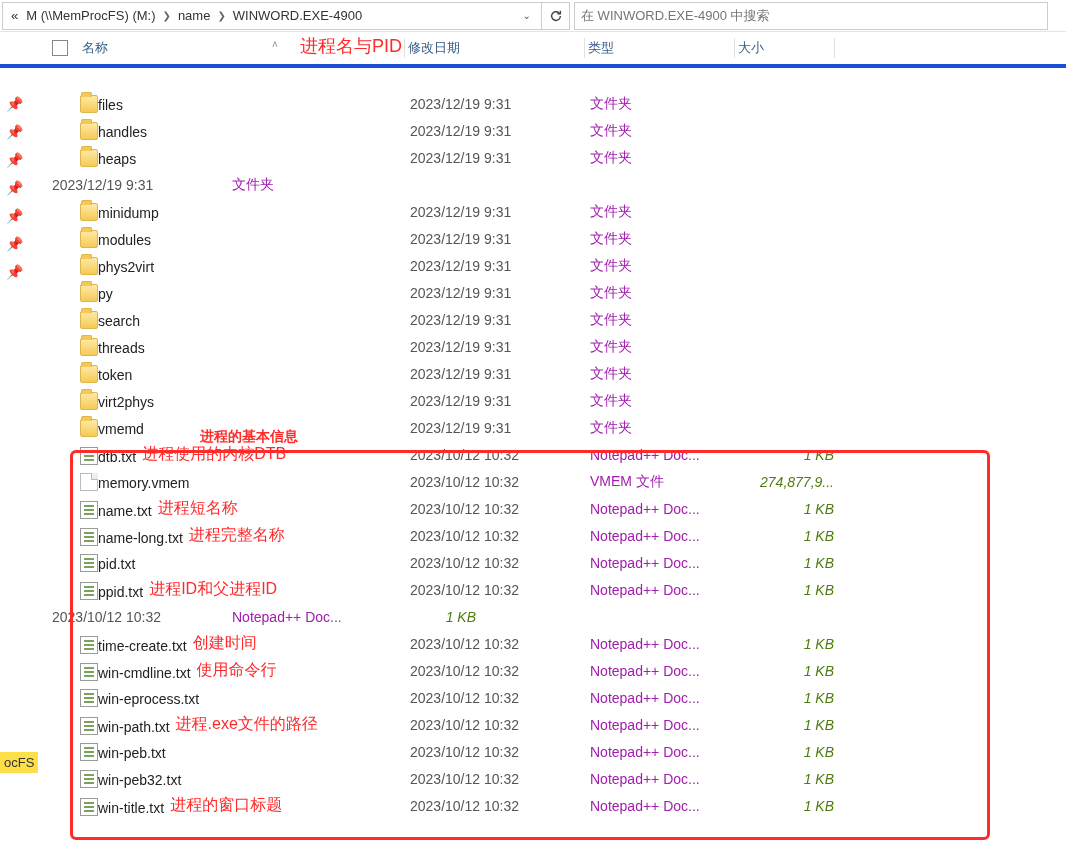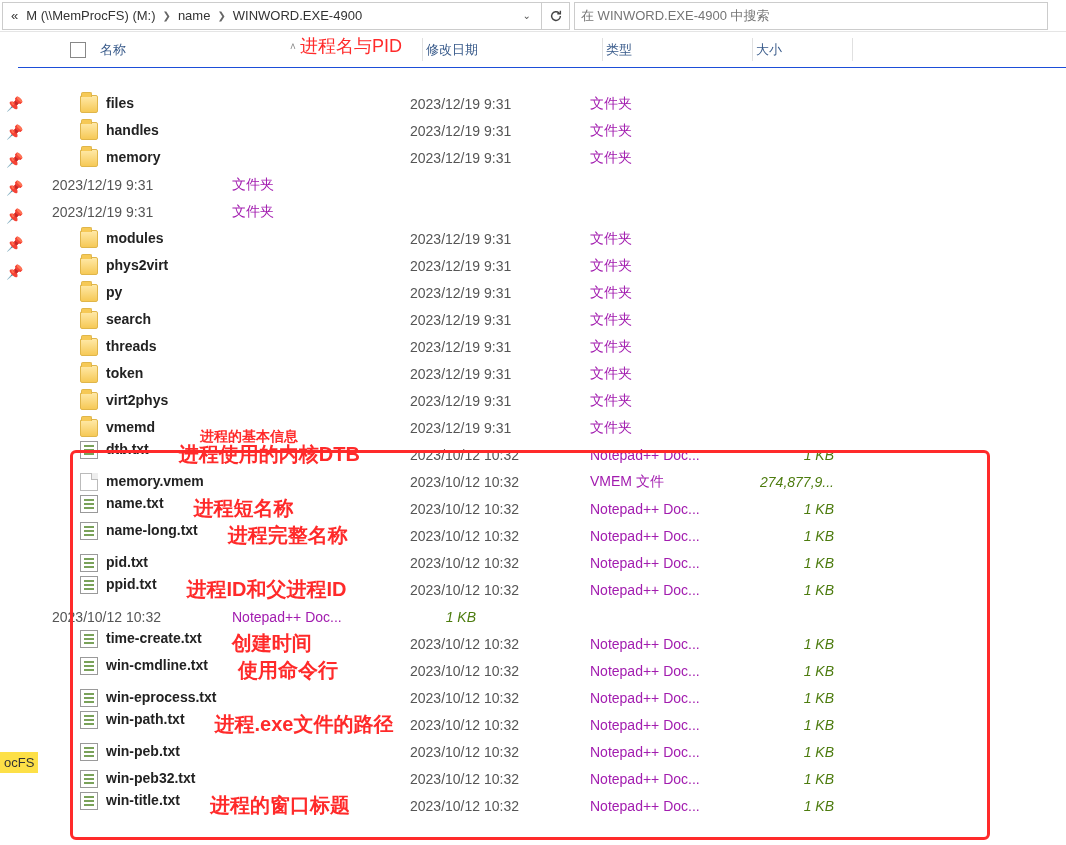--- a/index.html
+++ b/index.html
@@ -9,45 +9,45 @@
 .addr-bar { display: flex; align-items: center; height: 32px; border-bottom: 1px solid #e5e5e5; }
 .addr-path { flex: 0 0 540px; display: flex; align-items: center; height: 28px; border: 1px solid #ccc; margin: 2px 0 2px 2px; background: #fff; padding: 0 4px; font-size: 13px; color: #333; }
 .addr-path .seg { padding: 0 4px; white-space: nowrap; cursor: default; }
 .addr-path .sep { padding: 0 3px; color: #666; font-size: 10px; }
 .addr-drop { padding: 0 6px; color: #555; font-size: 10px; margin-left: auto; }
 .addr-refresh { width: 28px; height: 28px; border: 1px solid #ccc; border-left: none; display: flex; align-items: center; justify-content: center; margin: 2px 4px 2px 0; cursor: pointer; }
 .addr-search { flex: 1; height: 28px; border: 1px solid #ccc; margin: 2px 18px 2px 0; display: flex; align-items: center; padding: 0 6px; color: #888; }
 .addr-search input { border: none; outline: none; flex: 1; font-size: 13px; color: #333; background: transparent; }
 
 
-.col-head { display: flex; align-items: center; height: 36px; border-bottom: 1px solid #1d4ed8; padding-left: 52px; color: #385a8a; font-size: 13px; position: relative; margin-left: 18px; }
+.col-head { display: flex; align-items: center; height: 36px; border-bottom: 4px solid #1d4ed8; padding-left: 52px; color: #385a8a; font-size: 13px; position: relative; }
 .col-head .chk { width: 16px; height: 16px; border: 1px solid #888; margin-right: 14px; }
 .col-head .c-name { flex: 0 0 326px; position: relative; }
 .col-head .c-date { flex: 0 0 180px; }
 .col-head .c-type { flex: 0 0 150px; }
 .col-head .c-size { flex: 0 0 100px; }
 .col-head .col-sep { position: absolute; top: 6px; bottom: 6px; width: 1px; background: #e0e0e0; }
 .sort-ind { position: absolute; top: 0; left: 190px; font-size: 10px; color: #888; }
 
 
 .annot-top { position: absolute; left: 300px; top: 34px; color: #ff2a2a; font-size: 18px; font-weight: 500; }
 
 
 .pins { position: absolute; left: 0; top: 90px; width: 30px; }
 .pins .pin { height: 28px; display: flex; align-items: center; justify-content: center; color: #8a8a8a; font-size: 14px; }
 .pins .ocfs { position: absolute; left: 0; top: 662px; background: #fde047; padding: 3px 4px; font-size: 13px; color: #333; }
 
 
 .listing { position: absolute; left: 52px; top: 90px; right: 10px; }
 .row { display: flex; align-items: center; height: 27px; font-size: 14px; color: #222; }
-.row .c-name { flex: 0 0 358px; display: flex; align-items: flex-start; gap: 8px; padding-left: 28px; font-weight: bold; }
+.row .c-name { flex: 0 0 358px; display: flex; align-items: flex-end; gap: 0; padding-left: 28px; }
 .row .c-date { flex: 0 0 180px; color: #555; }
 .row .c-type { flex: 0 0 150px; color: #a21caf; white-space: nowrap; overflow: hidden; text-overflow: ellipsis; }
 .row .c-size { flex: 0 0 100px; text-align: right; color: #4d7c0f; padding-right: 6px; font-style: italic; }
-.row .annot { color: #ff2a2a; font-size: 20px; margin-left: 22px; white-space: nowrap; }
+.row .annot { color: #ff2a2a; font-size: 16px; margin-left: 6px; white-space: nowrap; }
 
 
 .ico { width: 18px; height: 18px; flex: 0 0 18px; }
 .ico-folder { background: linear-gradient(#ffe9a8,#f6c956); border: 1px solid #e0b64a; border-radius: 2px; position: relative; }
 .ico-folder::before { content:""; position:absolute; left:0; top:-4px; width:9px; height:4px; background:#f6c956; border:1px solid #e0b64a; border-bottom:none; border-radius:2px 2px 0 0; }
 .ico-txt { background:#fff; border:1px solid #9a9a9a; position:relative; }
 .ico-txt::before { content:""; position:absolute; left:3px; top:3px; right:3px; height:2px; background:#7aa25a; box-shadow: 0 4px 0 #7aa25a, 0 8px 0 #7aa25a; }
 .ico-file { background:#fff; border:1px solid #bbb; position:relative; }
 .ico-file::after { content:""; position:absolute; right:-1px; top:-1px; width:6px; height:6px; background:#eee; border-left:1px solid #bbb; border-bottom:1px solid #bbb; }
 
@@ -122,32 +122,36 @@
         <span class="ico ico-folder"></span>
         <span>handles</span>
       </div>
       <div class="c-date">2023/12/19 9:31</div>
       <div class="c-type">文件夹</div>
       <div class="c-size"></div>
     </div>
     <div class="row">
       <div class="c-name">
         <span class="ico ico-folder"></span>
-        <span>memory</span>
-      </div>
-      <div class="c-date">2023/12/19 9:31</div>
-      <div class="c-type">文件夹</div>
-      <div class="c-size"></div>
-    </div>
-    <div class="row">
-      <div class="c-date">2023/12/19 9:31</div>
-      <div class="c-type">文件夹</div>
-      <div class="c-size"></div>
-    </div>
-    <div class="row">
+        <span>heaps</span>
+      </div>
+      <div class="c-date">2023/12/19 9:31</div>
+      <div class="c-type">文件夹</div>
+      <div class="c-size"></div>
+    </div>
+    <div class="row">
+      <div class="c-date">2023/12/19 9:31</div>
+      <div class="c-type">文件夹</div>
+      <div class="c-size"></div>
+    </div>
+    <div class="row">
+      <div class="c-name">
+        <span class="ico ico-folder"></span>
+        <span>minidump</span>
+      </div>
       <div class="c-date">2023/12/19 9:31</div>
       <div class="c-type">文件夹</div>
       <div class="c-size"></div>
     </div>
     <div class="row">
       <div class="c-name">
         <span class="ico ico-folder"></span>
         <span>modules</span>
       </div>
       <div class="c-date">2023/12/19 9:31</div>

